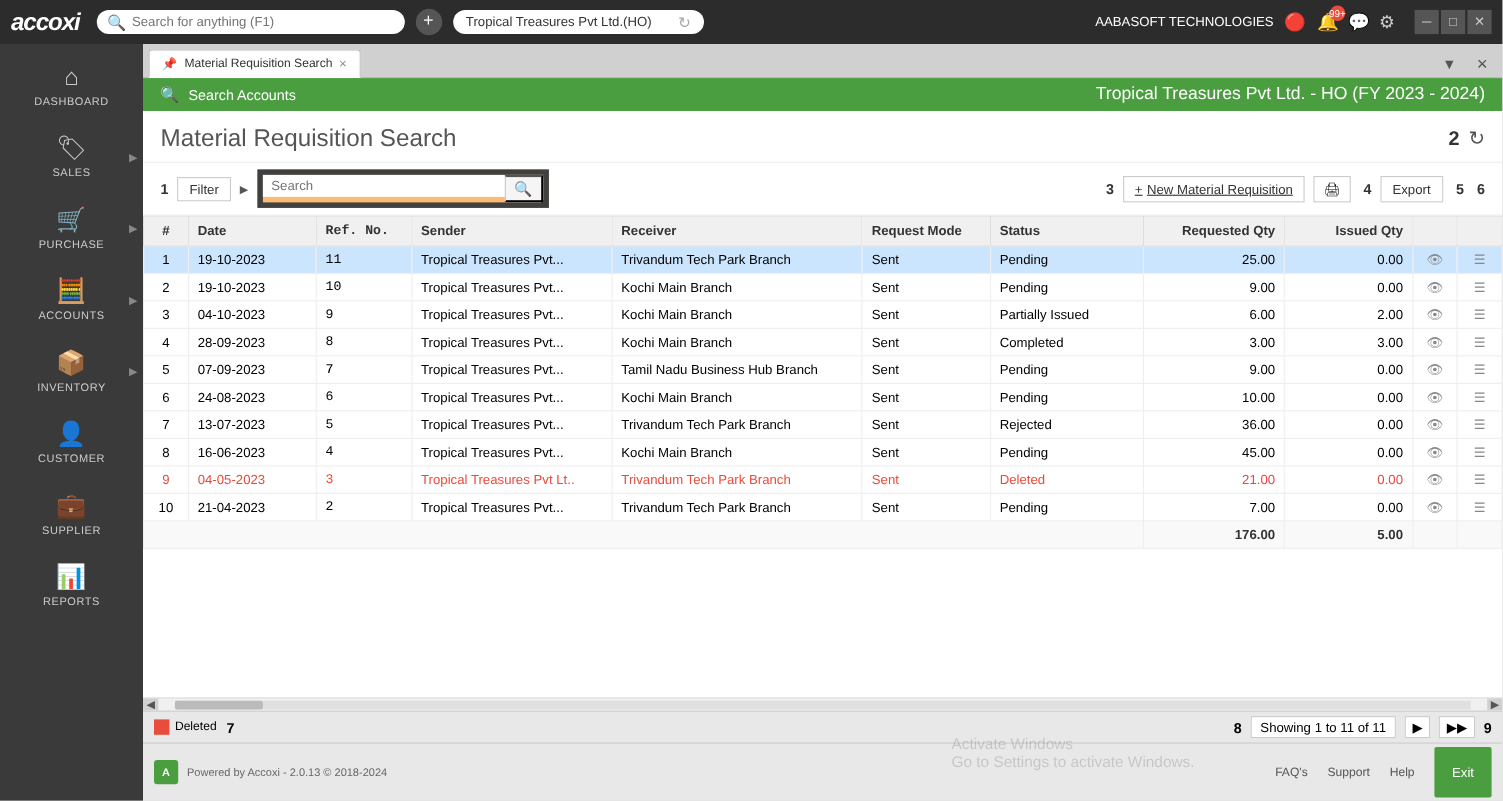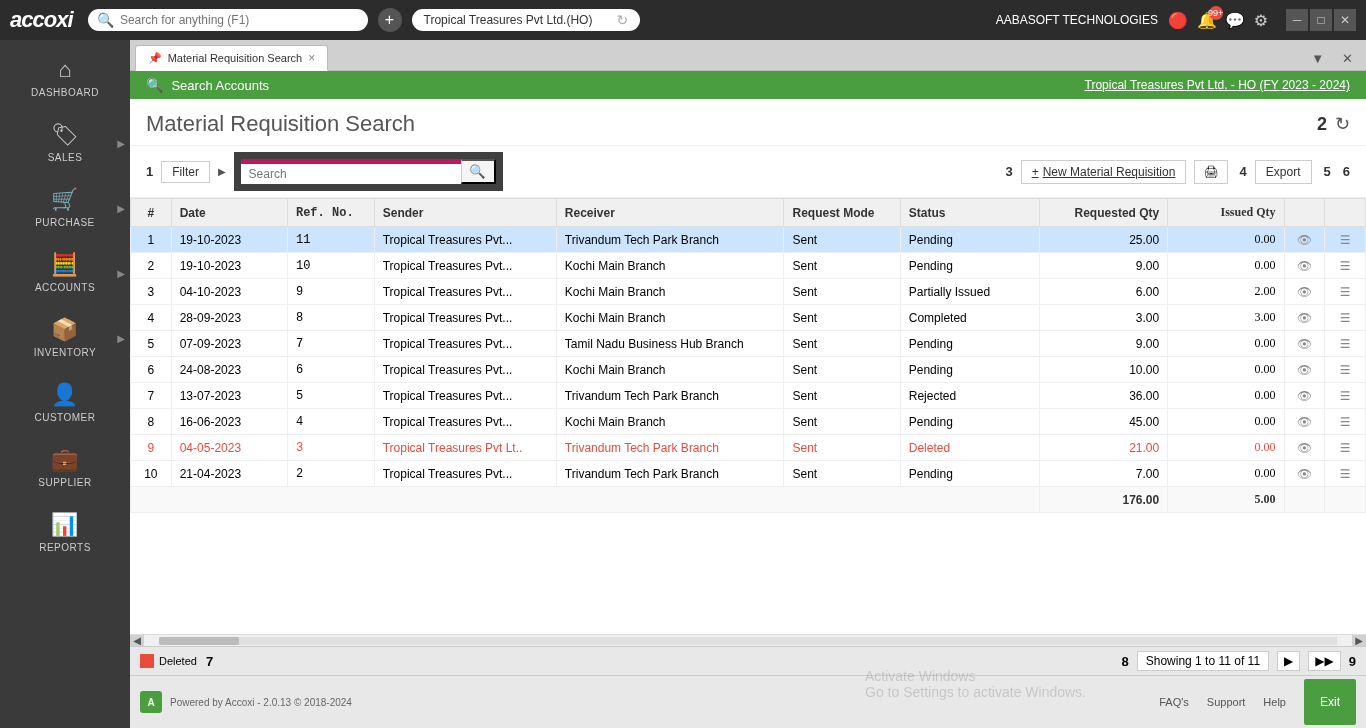--- a/index.html
+++ b/index.html
@@ -36,37 +36,37 @@
     
     .tab-bar { background: #d0d0d0; display: flex; align-items: flex-end; padding: 0 5px; border-bottom: 1px solid #bbb; gap: 2px; padding-top: 5px; }
     .tab { background: #c0c0c0; border: 1px solid #bbb; border-bottom: none; padding: 5px 12px; font-size: 11px; color: #444; cursor: pointer; display: flex; align-items: center; gap: 6px; border-radius: 3px 3px 0 0; }
     .tab.active { background: white; color: #333; border-bottom: 1px solid white; margin-bottom: -1px; }
     .tab-close { color: #888; font-size: 12px; cursor: pointer; }
 
     
     .green-header { background: #4a9e3f; color: white; padding: 6px 16px; display: flex; align-items: center; justify-content: space-between; }
     .green-header-left { display: flex; align-items: center; gap: 8px; font-size: 13px; font-weight: 500; }
     .search-accounts-icon { font-size: 14px; }
-    .green-header-right { font-size: 12px; text-decoration: underline; }
+    .green-header-right { font-size: 16px; }
 
     
     .page-content { flex: 1; background: white; overflow: hidden; display: flex; flex-direction: column; }
     .page-header { padding: 12px 16px 8px; display: flex; align-items: center; justify-content: space-between; border-bottom: 1px solid #eee; }
     .page-title { font-size: 22px; color: #555; font-weight: 300; }
     .header-right-icons { display: flex; gap: 8px; align-items: center; }
     .numbered-badge { font-weight: bold; font-size: 18px; color: #333; }
     .refresh-btn { font-size: 18px; color: #555; cursor: pointer; }
 
     
     .filter-bar { padding: 6px 16px; display: flex; align-items: center; gap: 8px; justify-content: space-between; border-bottom: 1px solid #eee; }
     .filter-left { display: flex; align-items: center; gap: 8px; }
     .filter-btn { background: white; border: 1px solid #ccc; padding: 3px 10px; font-size: 12px; color: #333; cursor: pointer; display: flex; align-items: center; gap: 4px; }
     .filter-btn-numbered { font-weight: bold; font-size: 13px; color: #333; }
     .play-icon { color: #555; font-size: 10px; }
-    .search-input-container { display: flex; align-items: flex-end; border: 7px solid #404040; background: #be185d; }
+    .search-input-container { display: flex; align-items: flex-start; border: 5px solid #404040; background: #fdba74; }
     .search-input-container input { border: none; outline: none; padding: 3px 8px; font-size: 12px; width: 220px; }
     .search-submit { background: #f5f5f5; border-left: 1px solid #ccc; padding: 3px 8px; cursor: pointer; }
     .filter-right { display: flex; align-items: center; gap: 8px; }
     .new-req-btn { background: white; border: 1px solid #ccc; padding: 4px 10px; font-size: 12px; color: #333; cursor: pointer; display: flex; align-items: center; gap: 4px; text-decoration: underline; font-weight: 500; }
     .export-btn { background: white; border: 1px solid #ccc; padding: 4px 10px; font-size: 12px; color: #333; cursor: pointer; }
     .icon-btn { background: white; border: 1px solid #ccc; padding: 4px 8px; cursor: pointer; font-size: 12px; }
     .numbered-small { font-weight: bold; font-size: 13px; color: #333; margin-left: 4px; }
 
     
     .table-container { flex: 1; overflow: auto; position: relative; }
@@ -76,21 +76,21 @@
     tbody tr.selected { background: #cce5ff; }
     tbody tr.deleted-row { color: #e74c3c; }
     .col-num { width: 35px; text-align: center; }
     .col-date { width: 100px; }
     .col-refno { width: 70px; font-family: Liberation Mono, monospace; }
     .col-sender { width: 150px; }
     .col-receiver { width: 180px; }
     .col-mode { width: 100px; }
     .col-status { width: 120px; }
     .col-reqqty { width: 110px; text-align: right; }
-    .col-issqty { width: 100px; text-align: right; font-family: Liberation Serif, serif; }
+    .col-issqty { width: 100px; text-align: right; }
     .col-eye { width: 35px; text-align: center; }
     .col-menu { width: 35px; text-align: center; }
     .eye-icon { color: #888; cursor: pointer; }
     .menu-icon { color: #888; cursor: pointer; }
     .total-row td { font-weight: bold; background: #f9f9f9; }
 
     
     .bottom-bar { background: #e8e8e8; display: flex; align-items: center; padding: 4px 10px; border-top: 1px solid #ccc; gap: 10px; justify-content: space-between; }
     .deleted-legend { display: flex; align-items: center; gap: 5px; font-size: 11px; }
     .deleted-square { width: 14px; height: 14px; background: #e74c3c; display: inline-block; }

